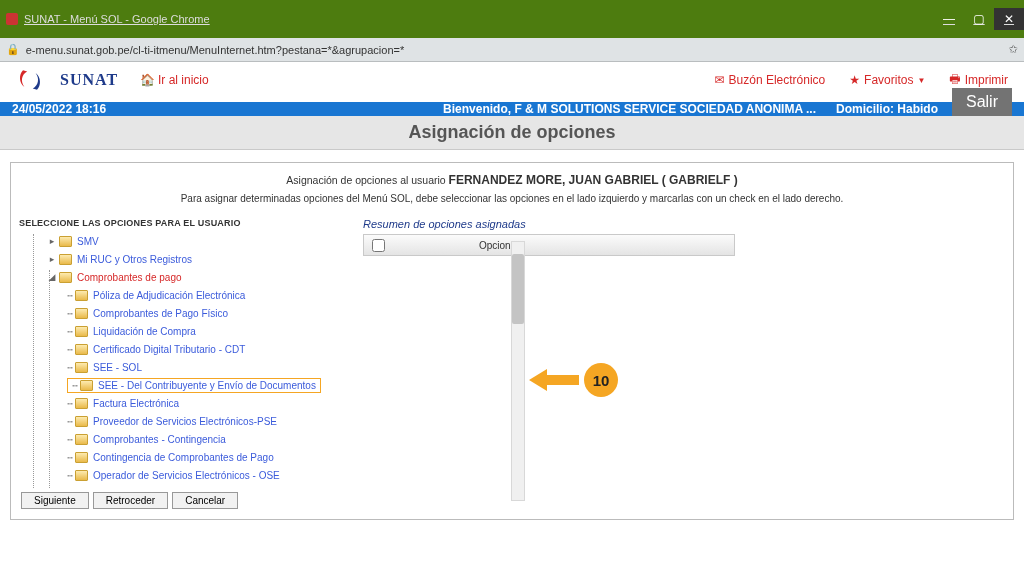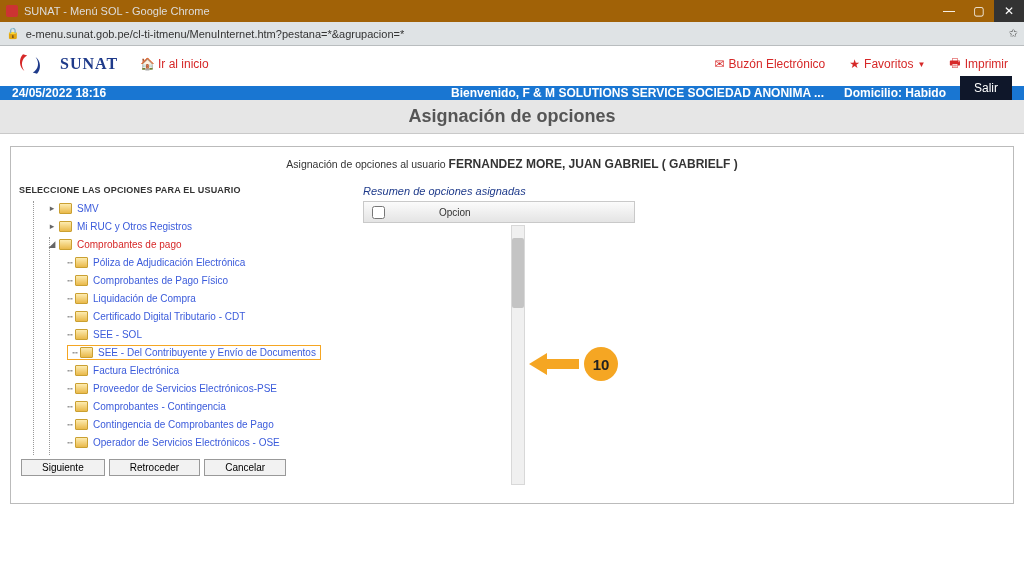--- a/index.html
+++ b/index.html
@@ -1,19 +1,19 @@
 <!DOCTYPE html>
 <html><head>
 <meta charset="utf-8">
 <style>
   * { box-sizing: border-box; margin: 0; padding: 0; font-family: Arial, Helvetica, sans-serif; }
   body { background: #cfd8d9; width: 1024px; height: 575px; overflow: hidden; font-size: 11px; color: #333; }
 
   
-  .titlebar { background: #a16207; height: 22px; display: flex; align-items: center; color: #ddd; font-size: 11px; padding-left: 6px; }
+  .titlebar { background: #4d7c0f; height: 38px; display: flex; align-items: center; color: #ddd; font-size: 11px; padding-left: 6px; text-decoration: underline; }
   .titlebar .fav { width: 12px; height: 12px; background: #c33; margin-right: 6px; border-radius: 2px; }
   .titlebar .winbtns { margin-left: auto; display: flex; }
   .titlebar .winbtn { width: 30px; height: 22px; display: flex; align-items: center; justify-content: center; color: #fff; font-size: 12px; }
   .titlebar .winbtn.close { background: #333; }
 
   .addrbar { background: #dfe3e5; height: 24px; display: flex; align-items: center; font-size: 11px; padding: 0 6px; border-bottom: 1px solid #b9bdbf; }
   .addrbar .lock { margin-right: 6px; color: #555; }
   .addrbar .star-right { margin-left: auto; color: #555; }
 
   .viewport { background: #fff; height: calc(575px - 22px - 24px); position: relative; }
@@ -27,21 +27,21 @@
   .iralinicio { color: #d62828; font-size: 12px; margin-left: 22px; display: flex; align-items: center; gap: 3px; cursor:pointer;}
   .header-right { margin-left: auto; display: flex; gap: 24px; align-items: center; }
   .hlink { color: #d62828; font-size: 12px; display: flex; align-items: center; gap: 4px; cursor:pointer;}
   .hlink .caret { font-size: 8px; }
 
   
   .bluebar { background: #1976d2; color: #fff; height: 14px; display: flex; align-items: flex-end; padding: 0 12px; font-size: 12px; }
   .bluebar .dt { font-weight: bold; }
   .bluebar .welcome { margin-left: auto; font-weight: bold; }
   .bluebar .dom { margin-left: 20px; font-weight: bold; }
-  .bluebar .salir { margin-left: 14px; background: #0f172a; color: #fff; padding: 5px 14px; border: none; font-size: 12px; cursor:pointer;}
+  .bluebar .salir { margin-left: 14px; background: #737373; color: #fff; padding: 5px 14px; border: none; font-size: 16px; cursor:pointer;}
 
   .pagetitle { background: #e6e6e6; text-align: center; padding: 6px 0; font-size: 18px; font-weight: bold; color: #555; border-bottom: 1px solid #c9c9c9; }
 
   
   .content { padding: 12px 10px; }
   .box { border: 1px solid #bbb; padding: 10px 6px 6px; position: relative; height: 358px; }
   .assign-text { text-align: center; font-size: 10.5px; }
   .assign-text b { font-size: 12px; }
   .assign-sub { text-align: center; font-size: 10px; margin-top: 6px; color: #333; }
 
@@ -53,33 +53,33 @@
   .tree-row.sel { color: #d62828; }
   .folder { width: 13px; height: 11px; background: linear-gradient(#fdebb0,#e9b94a); border: 1px solid #caa032; border-radius: 1px; margin-right: 5px; flex: none; }
   .dash { color: #888; font-family: monospace; margin-right: 3px; letter-spacing: -1px; }
   .caretnode { color: #666; font-size: 9px; margin-right: 2px; width: 10px; text-align:center;}
   .highlighted { border: 1.5px solid #f5a623; padding: 1px 4px; background: #fff; }
   .vline { position: absolute; left: 14px; top: 2px; bottom: 0; border-left: 1px dotted #999; }
   .vline2 { position: absolute; left: 30px; top: 38px; bottom: 0; border-left: 1px dotted #999; }
 
   .rightcol { flex: 1; }
   .resumen { color: #1e3a8a; font-style: italic; font-size: 11px; margin-bottom: 4px; margin-left: 14px;}
-  .tablehead { background: linear-gradient(#fbfbfb,#e4e4e4); border: 1px solid #c9c9c9; height: 22px; display: flex; align-items: center; gap: 54px; padding-left: 8px; font-size: 10px; width: 272px; margin-left: 14px;}
+  .tablehead { background: linear-gradient(#fbfbfb,#e4e4e4); border: 1px solid #c9c9c9; height: 22px; display: flex; align-items: center; gap: 94px; padding-left: 8px; font-size: 10px; width: 372px; margin-left: 14px;}
   .tablehead input { margin: 0; }
   .scrollbar { position: absolute; left: 500px; top: 78px; width: 14px; height: 260px; background: #f0f0f0; border: 1px solid #d8d8d8; }
   .scrollthumb { background: #c4c4c4; height: 70px; width: 100%; margin-top: 12px; border-radius: 2px;}
 
   
   .annot { position: absolute; left: 518px; top: 200px; display: flex; align-items: center; gap: 5px; z-index: 5;}
   .arrow { width: 50px; height: 22px; position: relative; }
   .arrow svg { position: absolute; top: 0; left: 0; }
   .badge { width: 34px; height: 34px; border-radius: 50%; background: #f5a623; display: flex; align-items: center; justify-content: center; font-weight: bold; font-size: 15px; color: #222; }
 
   .btnrow { margin-top: 4px; display: flex; gap: 4px; padding-left: 2px;}
-  .btnrow button { font-size: 10px; padding: 2px 20px; border: 1px solid #999; background: #f2f2f2; cursor:pointer;}
+  .btnrow button { font-size: 10px; padding: 2px 12px; border: 1px solid #999; background: #f2f2f2; cursor:pointer;}
 
   .level1 { padding-left: 18px; }
   .level2 { padding-left: 38px; }
 </style>
 </head>
 <body>
 
 <div class="titlebar">
   <span class="fav"></span>
   <span>SUNAT - Menú SOL - Google Chrome</span>
@@ -137,20 +137,21 @@
   </div>
 
   <div class="pagetitle">Asignación de opciones</div>
 
   <div class="content">
     <div class="box">
       <div class="assign-text">
         <span>Asignación de opciones al usuario</span>
         <b>FERNANDEZ MORE, JUAN GABRIEL ( GABRIELF )</b>
       </div>
+      <div class="assign-sub">Para asignar determinadas opciones del Menú SOL, debe seleccionar las opciones en el lado izquierdo y marcarlas con un check en el lado derecho.</div>
 
       <div class="cols">
         <div class="leftcol">
           <div class="subtitle">SELECCIONE LAS OPCIONES PARA EL USUARIO</div>
           <div class="tree">
             <div class="vline"></div>
               <div class="vline2"></div>
             <div class="tree-row level1">
                 <span class="caretnode">▸</span>
                 <span class="folder"></span>

